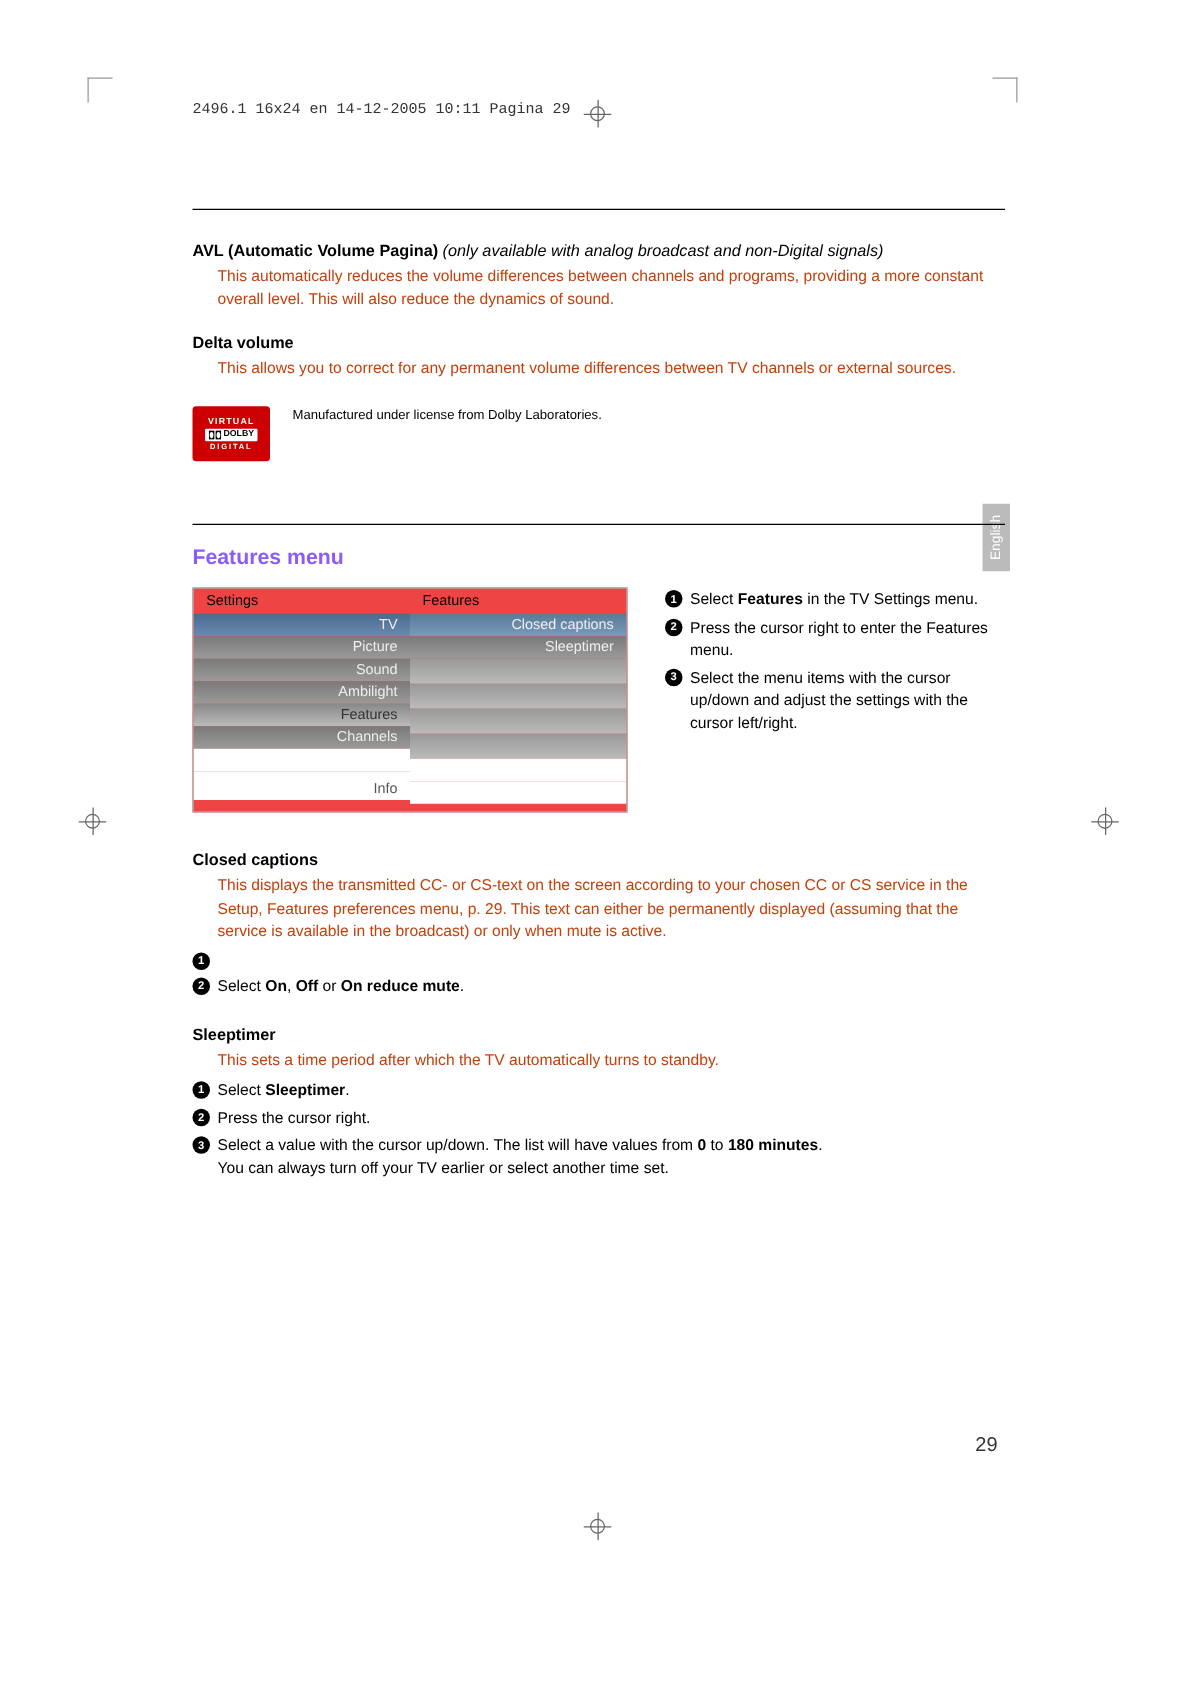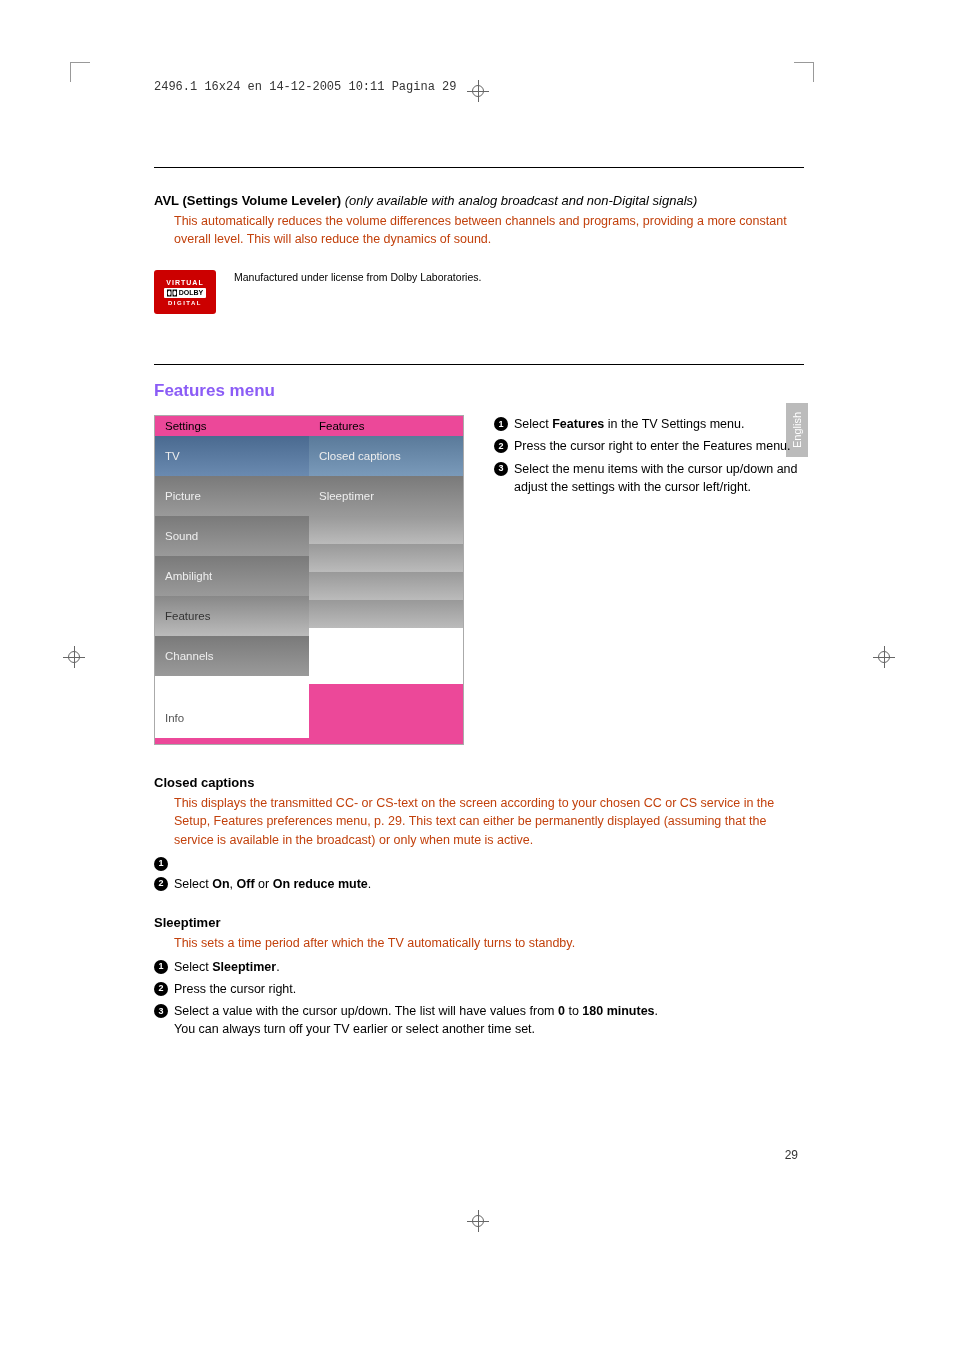--- a/index.html
+++ b/index.html
@@ -126,39 +126,40 @@
     color: #8b5cf6;
     margin-bottom: 14px;
   }
 
   .two-col {
     display: flex;
     gap: 30px;
     align-items: flex-start;
   }
   .menu-box {
-    width: 310px;
+    width: 348px;
     border: 1px solid #aaa;
-    background: #ec4899;
+    background: #ef4444;
     font-size: 11.5px;
     padding-bottom: 6px;
   }
   .menu-headers {
     display: flex;
   }
   .menu-col {
     width: 50%;
   }
   .mh {
     padding: 4px 10px;
     color: #000;
   }
   .mi {
-    padding: 14px 10px;
+    padding: 3px 10px;
     color: #eee;
+    text-align: right;
   }
   .mi-tv { background: linear-gradient(#4a6a90, #6a8ab0); }
   .mi-pic { background: linear-gradient(#7a7a7a, #9a9a9a); }
   .mi-sound { background: linear-gradient(#7a7a7a, #9a9a9a); }
   .mi-amb { background: linear-gradient(#7a7a7a, #9a9a9a); }
   .mi-feat { background: linear-gradient(#888, #bbb); color: #333; }
   .mi-chan { background: linear-gradient(#7a7a7a, #9a9a9a); }
   .mi-cc { background: linear-gradient(#5a7a9a, #7a9aba); }
   .mi-sleep { background: linear-gradient(#7a7a7a, #9a9a9a); }
   .mi-blank { background: linear-gradient(#999, #bbb); height: 20px; }
@@ -194,21 +195,21 @@
     justify-content: center;
   }
   .lang-tab span {
     transform: rotate(-90deg);
     white-space: nowrap;
   }
   .page-num {
     position: absolute;
     right: 156px;
     top: 1148px;
-    font-size: 12px;
+    font-size: 16px;
     color: #333;
   }
   .dolby-virt { color:#fff; font-size:7px; letter-spacing:1px; font-weight:bold; margin-bottom:2px; }
   .dolby-dig { color:#fff; font-size:6px; letter-spacing:1.5px; font-weight:bold; margin-top:2px; }
 </style>
 </head>
 <body>
 
 <div class="crop-corner crop-tl"></div>
 <div class="crop-corner crop-tr"></div>
@@ -233,26 +234,30 @@
 <div class="page">
   <div class="print-header">
     <span>2496.1 16x24 en  14-12-2005  10:11  Pagina 29</span>
     <div class="header-line"></div>
   </div>
 
   <div class="content">
 
     <div class="section">
       <div style="font-size:13px;">
-        <span class="bold">AVL (Settings Volume Leveler)</span>
+        <span class="bold">AVL (Automatic Volume Pagina)</span>
         <span class="italic">(only available with analog broadcast and non-Digital signals)</span>
       </div>
       <div class="para">This automatically reduces the volume differences between channels and programs, providing a more constant overall level. This will also reduce the dynamics of sound.</div>
     </div>
 
+    <div class="section">
+      <div class="subhead">Delta volume</div>
+      <div class="para">This allows you to correct for any permanent volume differences between TV channels or external sources.</div>
+    </div>
 
     <div class="dolby-row">
       <div class="dolby-badge">
         <div class="dolby-virt">VIRTUAL</div>
         <div class="dolby-inner">
           <svg class="dd" viewBox="0 0 20 14">
               <rect x="0" y="0" width="9" height="14" fill="#000"></rect>
               <rect x="11" y="0" width="9" height="14" fill="#000"></rect>
               <ellipse cx="4.5" cy="7" rx="3" ry="5" fill="#fff"></ellipse>
               <ellipse cx="15.5" cy="7" rx="3" ry="5" fill="#fff"></ellipse>

